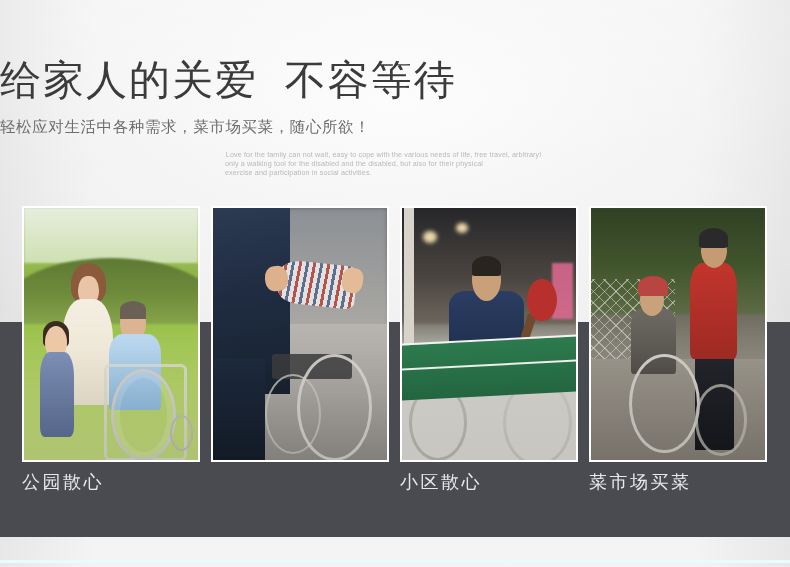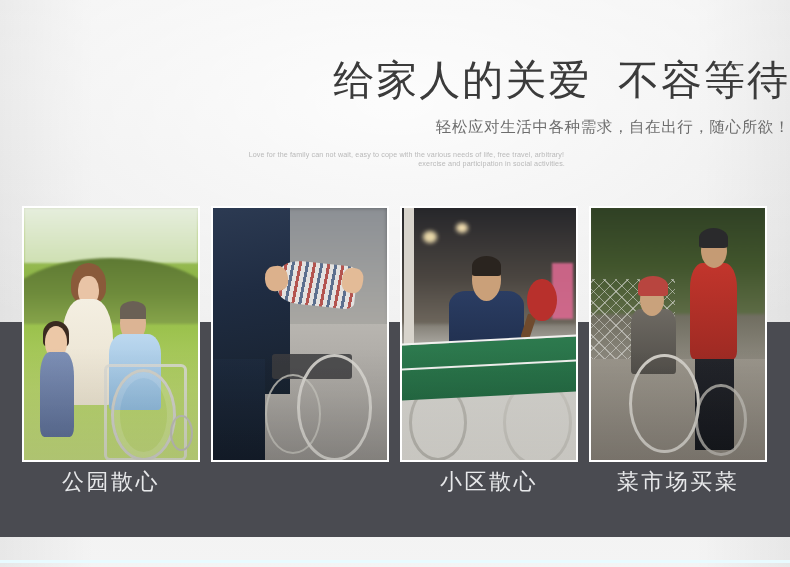--- a/index.html
+++ b/index.html
@@ -30,21 +30,21 @@
     pointer-events: none;
     z-index: 0;
   }
 
   
   .header {
     position: absolute;
     left: 0;
     top: 0;
     width: 790px;
-    text-align: right;
+    text-align: left;
     z-index: 3;
   }
   .headline {
     margin: 0;
     padding-top: 58px;
     font-size: 41px;
     line-height: 1.12;
     font-weight: 400;
     letter-spacing: 2px;
     color: #3b3b3b;
@@ -120,23 +120,22 @@
     position: absolute;
     left: 0;
     top: 468px;
     width: 790px;
     height: 40px;
     z-index: 3;
   }
   .caption {
     position: absolute;
     top: 0;
-    text-align: center;
     color: #e7e8ea;
-    font-size: 22px;
+    font-size: 18px;
     letter-spacing: 2.5px;
     line-height: 28px;
     white-space: nowrap;
   }
 
   
 
   
   .p1 { background: linear-gradient(180deg,#cfd9c2 0%, #a8c368 10%, #8fb649 26%, #9cc24e 48%, #b4d06a 72%, #c2d97d 100%); }
   .p1 .hedge {
@@ -270,23 +269,24 @@
 </style>
 </head>
 <body>
 
 <div class="stage">
 
   <div class="dark-band"></div>
 
   <div class="header">
     <h1 class="headline">给家人的关爱  不容等待</h1>
-    <p class="subhead">轻松应对生活中各种需求，自在出行，随心所欲！</p>
+    <p class="subhead">轻松应对生活中各种需求，菜市场买菜，随心所欲！</p>
     <div class="en-block">
       <div class="en-line-1">Love for the family can not wait, easy to cope with the various needs of life, free travel, arbitrary!</div>
+      <div>only a walking tool for the disabled and the disabled, but also for their physical</div>
       <div>exercise and participation in social activities.</div>
     </div>
   </div>
 
   <div class="strip">
 
     <div class="card" style="left:22px;width:178px;">
       <div class="photo p1">
         <div class="sky"></div>
         <div class="hedge"></div>

